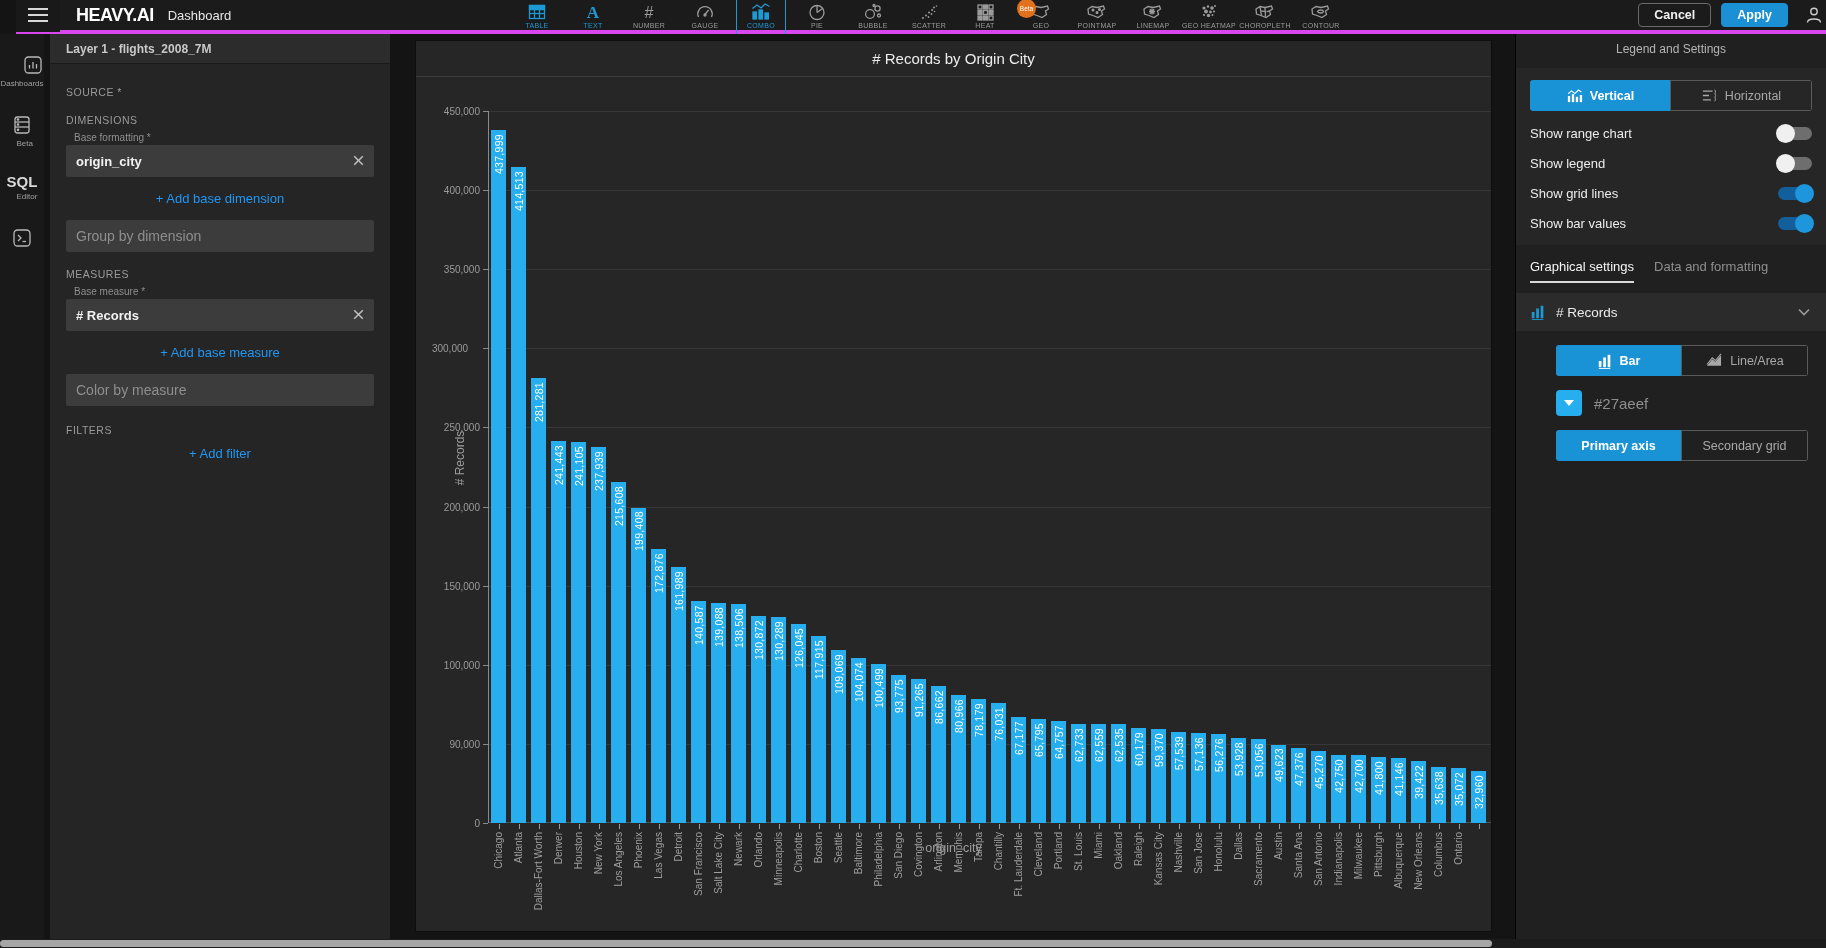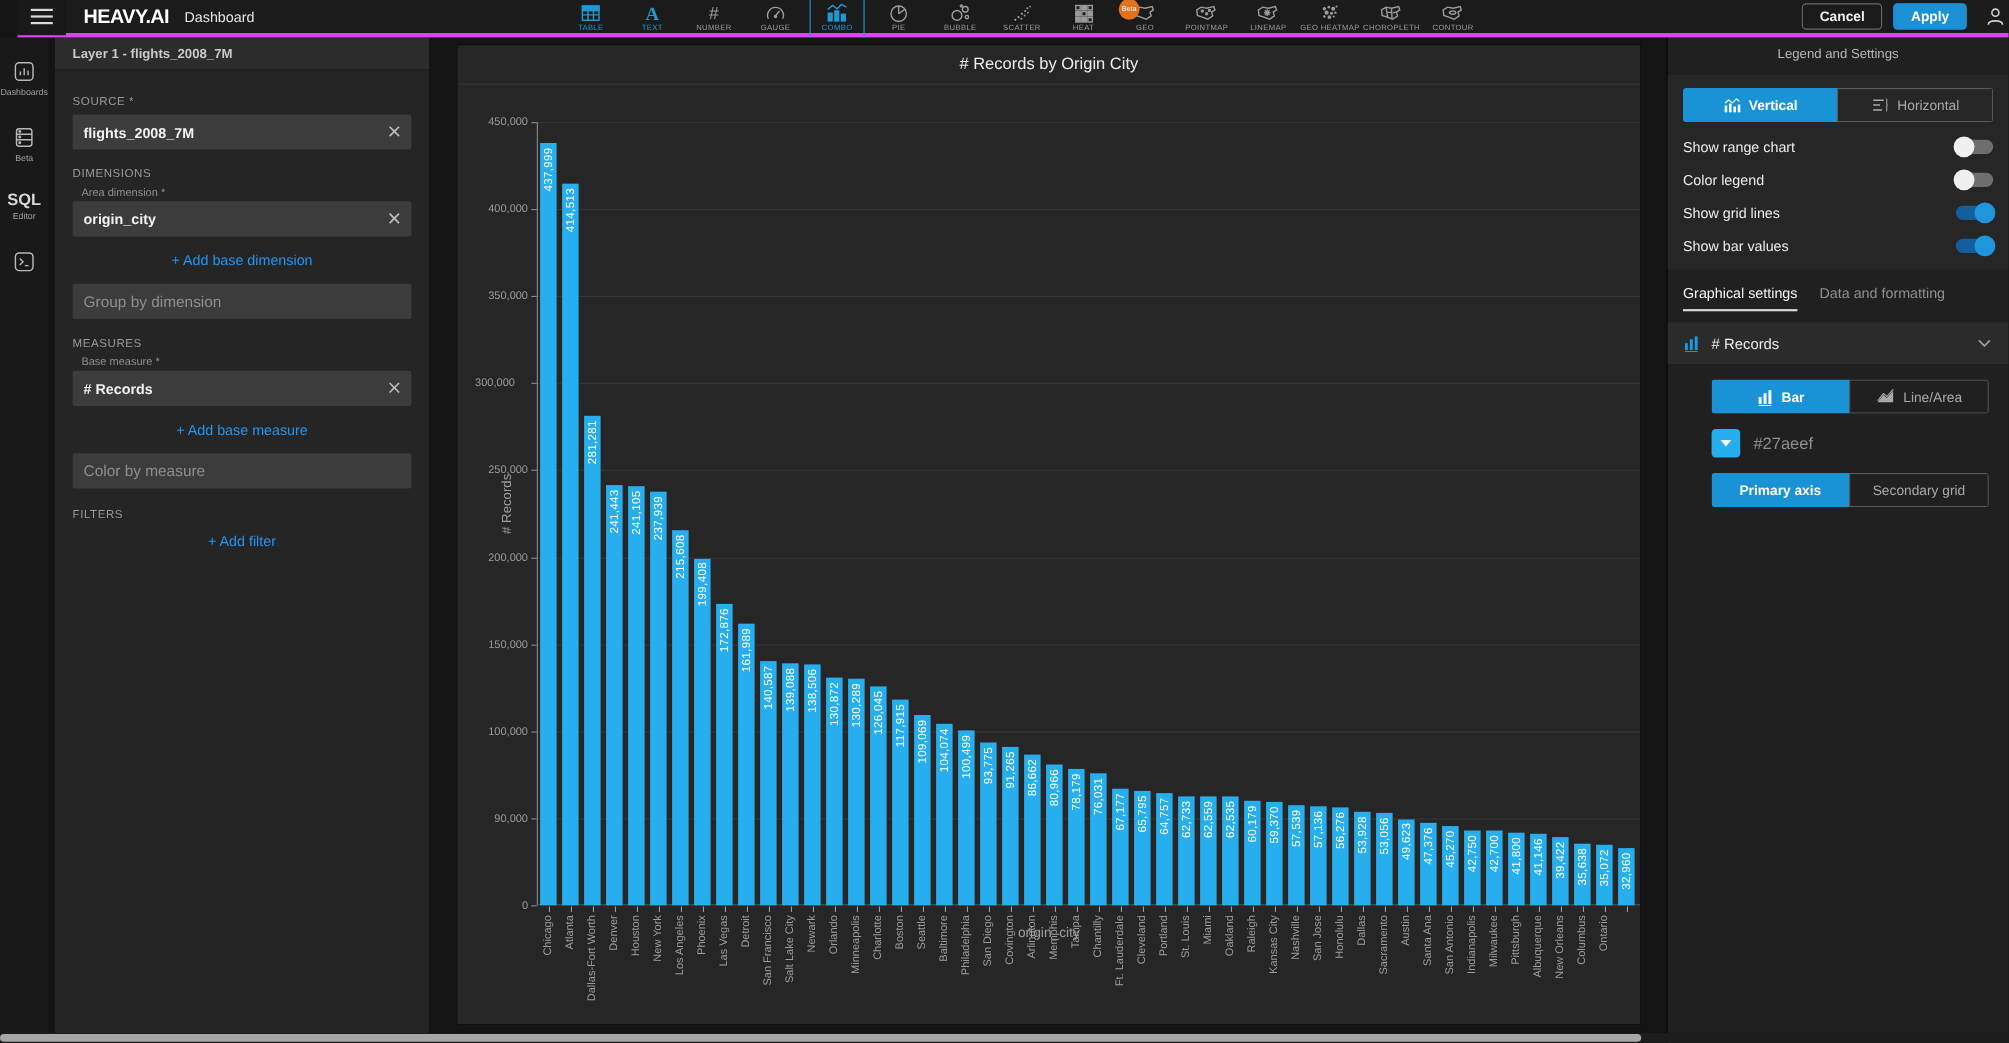--- a/index.html
+++ b/index.html
@@ -20,21 +20,21 @@
   .charttype.sel { border-left:1px solid #1d9ad6; border-right:1px solid #1d9ad6; color:#1d9ad6; }
   .beta-badge { position:absolute; top:-1px; left:1px; width:19px; height:19px; border-radius:50%; background:#e2711d; color:#fff; font-size:6.5px; display:flex; align-items:center; justify-content:center; z-index:2; }
   .topbar-right { margin-left:auto; display:flex; align-items:center; gap:10px; padding-right:18px; }
   .btn { font-size:12.5px; font-weight:bold; border-radius:4px; padding:4px 15px; cursor:pointer; }
   .btn-cancel { color:#f0f0f0; border:1px solid #6a6a6a; background:transparent; }
   .btn-apply { color:#fff; border:1px solid #1c90d4; background:#1c90d4; }
   .person { color:#cfcfcf; margin-left:6px; display:flex; align-items:center; cursor:pointer; }
 
   
   .rail { position:absolute; left:0; top:34px; width:44px; height:914px; background:#191919; display:flex; flex-direction:column; align-items:center; padding-top:20px; gap:26px; }
-  .rail-item { display:flex; flex-direction:column; align-items:center; color:#b8b8b8; cursor:pointer; }
+  .rail-item { display:flex; flex-direction:column; align-items:flex-end; color:#b8b8b8; cursor:pointer; }
   .rail-item .ri-label { font-size:8px; color:#a0a0a0; margin-top:3px; }
   .rail-sql { font-size:15px; font-weight:bold; color:#d8d8d8; line-height:1; }
 
   
   .layer-panel { position:absolute; left:50px; top:34px; width:340px; height:906px; background:#252525; }
   .lp-header { height:30px; background:#2c2c2c; border-bottom:1px solid #1a1a1a; display:flex; align-items:center; padding-left:16px; font-size:12px; font-weight:bold; color:#c9c9c9; }
   .lp-body { padding:22px 16px 0 16px; }
   .lp-label { font-size:10.5px; color:#9a9a9a; letter-spacing:0.5px; margin-bottom:6px; }
   .lp-sublabel { font-size:10px; color:#8f8f8f; margin:0 0 2px 8px; }
   .lp-input { position:relative; background:#3c3c3c; border-radius:2px; height:32px; display:flex; align-items:center; padding:0 28px 0 10px; margin-bottom:14px; cursor:text; }
@@ -321,32 +321,23 @@
           <line x1="11.5" y1="14.5" x2="15" y2="14.5"></line>
         </svg>
       </span>
     </div>
   </div>
 
 <div class="layer-panel">
   <div class="lp-header">Layer 1 - flights_2008_7M</div>
   <div class="lp-body">
     <div class="lp-label">SOURCE *</div>
-    <div class="lp-input">
-      <span class="val">flights_2008_7M</span>
-      <span class="x">
-          <svg width="15" height="15" viewBox="0 0 14 14" stroke="currentColor" stroke-width="1.4">
-            <line x1="3" y1="3" x2="11" y2="11"></line>
-            <line x1="11" y1="3" x2="3" y2="11"></line>
-          </svg>
-        </span>
-    </div>
 
     <div class="lp-label" style="margin-top:16px">DIMENSIONS</div>
-    <div class="lp-sublabel">Area dimension *</div>
+    <div class="lp-sublabel">Base formatting *</div>
     <div class="lp-input">
       <span class="val">origin_city</span>
       <span class="x">
           <svg width="15" height="15" viewBox="0 0 14 14" stroke="currentColor" stroke-width="1.4">
             <line x1="3" y1="3" x2="11" y2="11"></line>
             <line x1="11" y1="3" x2="3" y2="11"></line>
           </svg>
         </span>
     </div>
     <div class="lp-link">+ Add base dimension</div>
@@ -643,21 +634,21 @@
       </div>
     </div>
     <div id="toggles">
         <div class="toggle-row">
           <span class="t-label">Show range chart</span>
           <span class="toggle off">
             <span class="knob"></span>
           </span>
         </div>
         <div class="toggle-row">
-          <span class="t-label">Color legend</span>
+          <span class="t-label">Show legend</span>
           <span class="toggle off">
             <span class="knob"></span>
           </span>
         </div>
         <div class="toggle-row">
           <span class="t-label">Show grid lines</span>
           <span class="toggle on">
             <span class="knob"></span>
           </span>
         </div>

